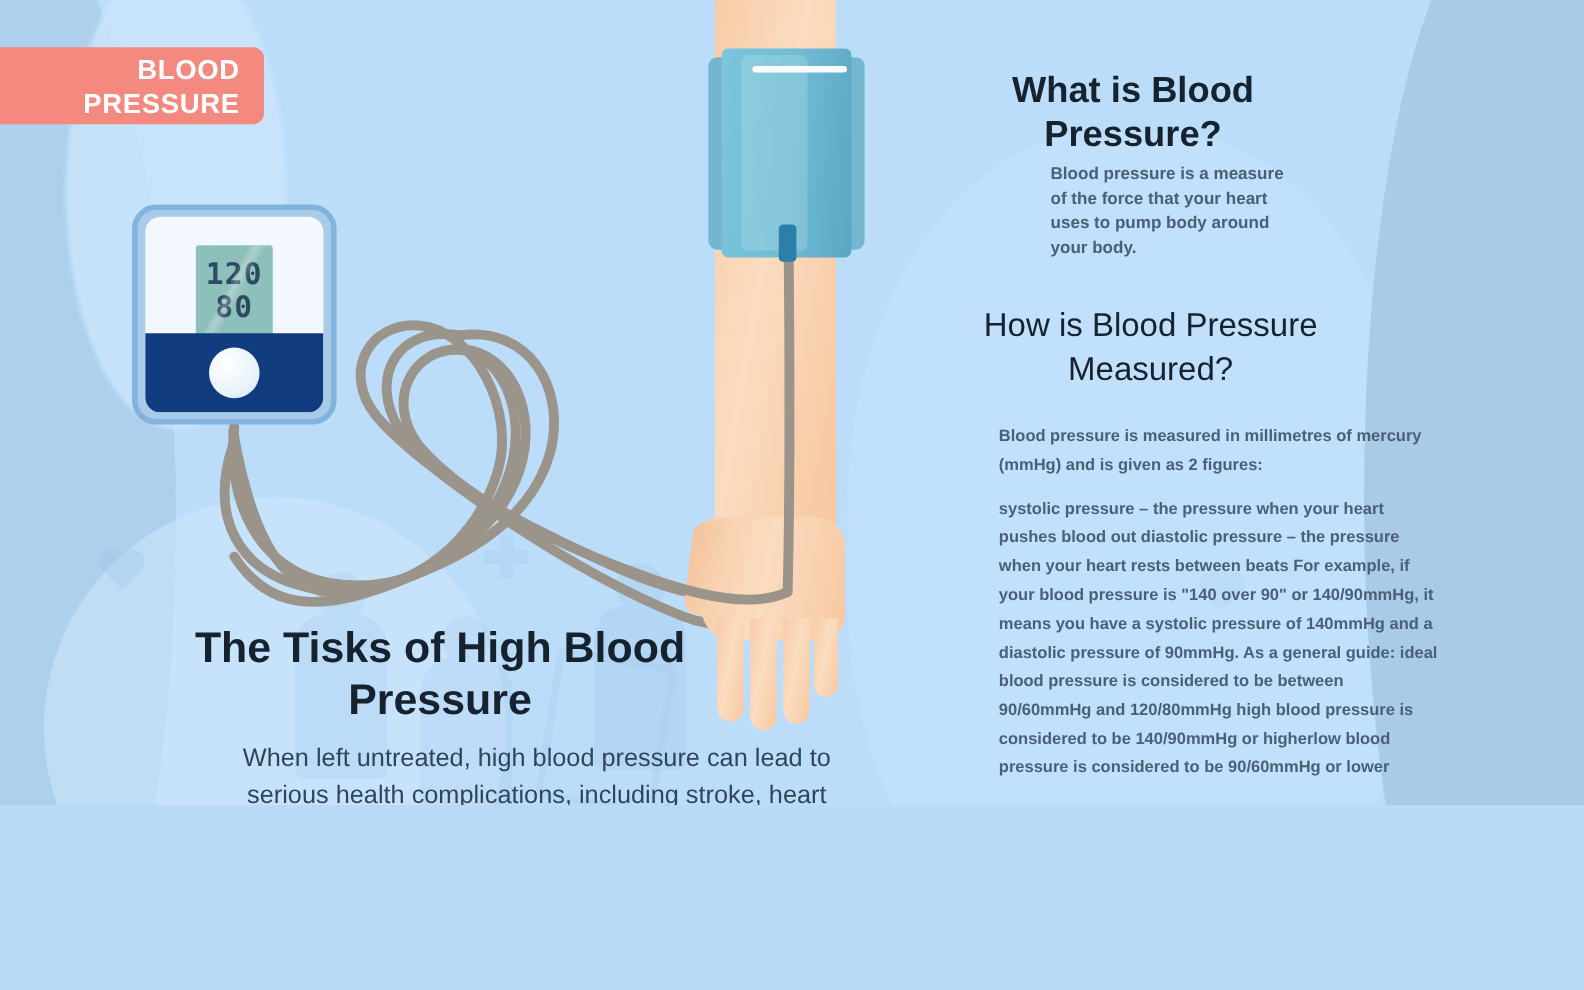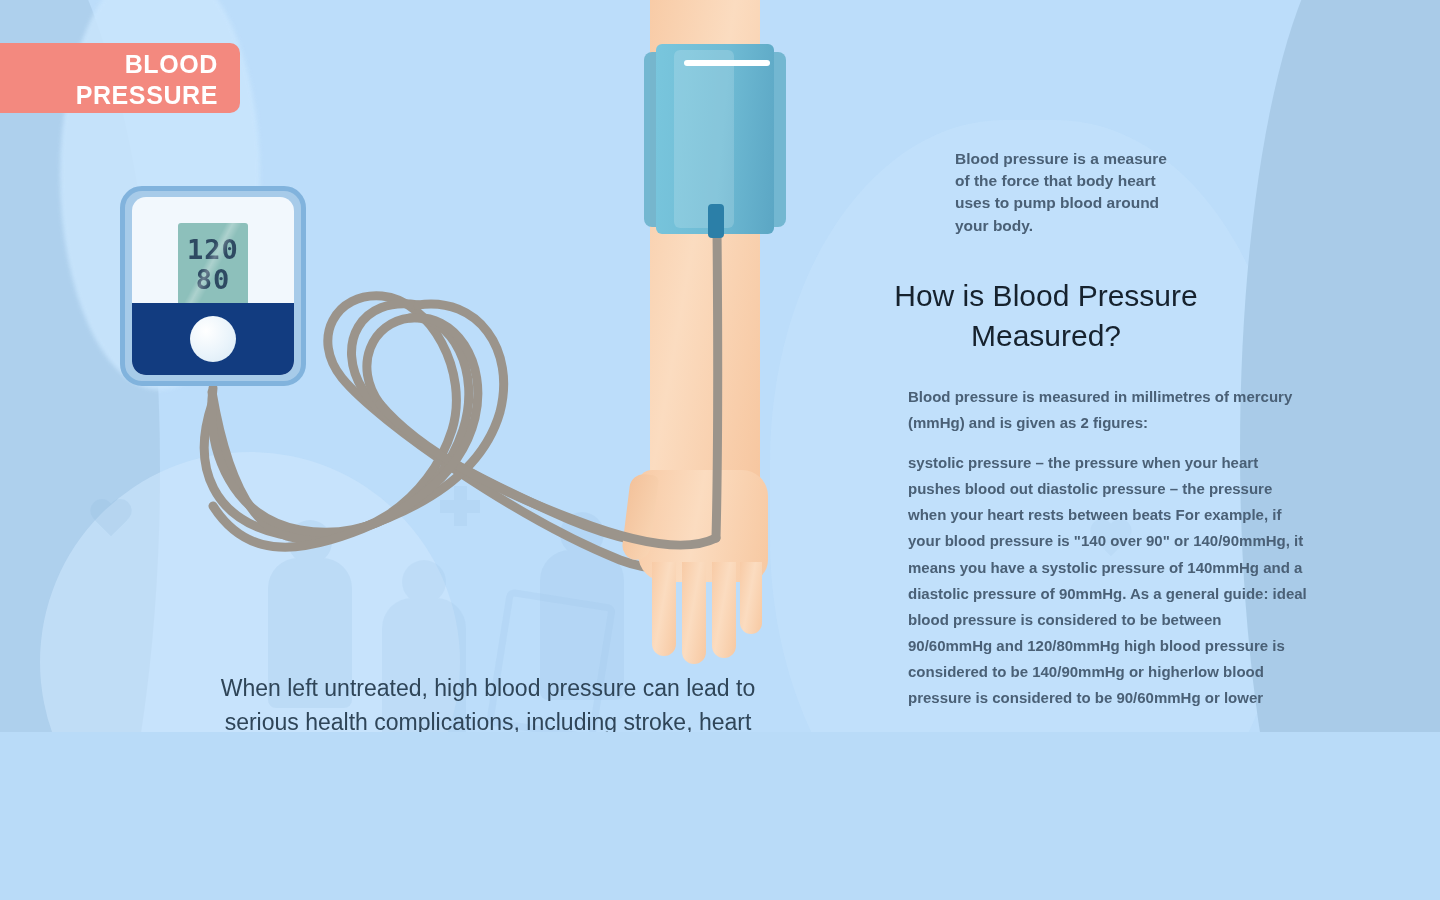--- a/index.html
+++ b/index.html
@@ -408,23 +408,25 @@
   </div>
   <div class="hand" style="z-index:2;">
     <div class="palm"></div>
     <div class="thumb"></div>
     <div class="finger" style="left:22px;  height:94px;"></div>
     <div class="finger" style="left:52px;  height:102px;"></div>
     <div class="finger" style="left:82px;  height:96px;"></div>
     <div class="finger" style="left:110px; height:72px; width:22px;"></div>
   </div>
 
+  <div class="h-left">The Tisks of High Blood Pressure</div>
   <div class="p-left">When left untreated, high blood pressure can lead to serious health complications, including stroke, heart attack, and kidney damage. Regular visits to your doctor can help you monitor and control your blood pressure.</div>
 
-  <div class="p-right-1">Blood pressure is a measure of the force that body heart uses to pump blood around your body.</div>
+  <div class="h-right-1">What is Blood Pressure?</div>
+  <div class="p-right-1">Blood pressure is a measure of the force that your heart uses to pump body around your body.</div>
 
   <div class="h-right-2">How is Blood Pressure Measured?</div>
   <div class="p-right-2">
     <span>Blood pressure is measured in millimetres of mercury (mmHg) and is given as 2 figures:</span>
     <span class="gap"></span>
     <span>systolic pressure – the pressure when your heart pushes blood out diastolic pressure – the pressure when your heart rests between beats For example, if your blood pressure is "140 over 90" or 140/90mmHg, it means you have a systolic pressure of 140mmHg and a diastolic pressure of 90mmHg. As a general guide: ideal blood pressure is considered to be between 90/60mmHg and 120/80mmHg high blood pressure is considered to be 140/90mmHg or higherlow blood pressure is considered to be 90/60mmHg or lower</span>
   </div>
 
 </div>
 

